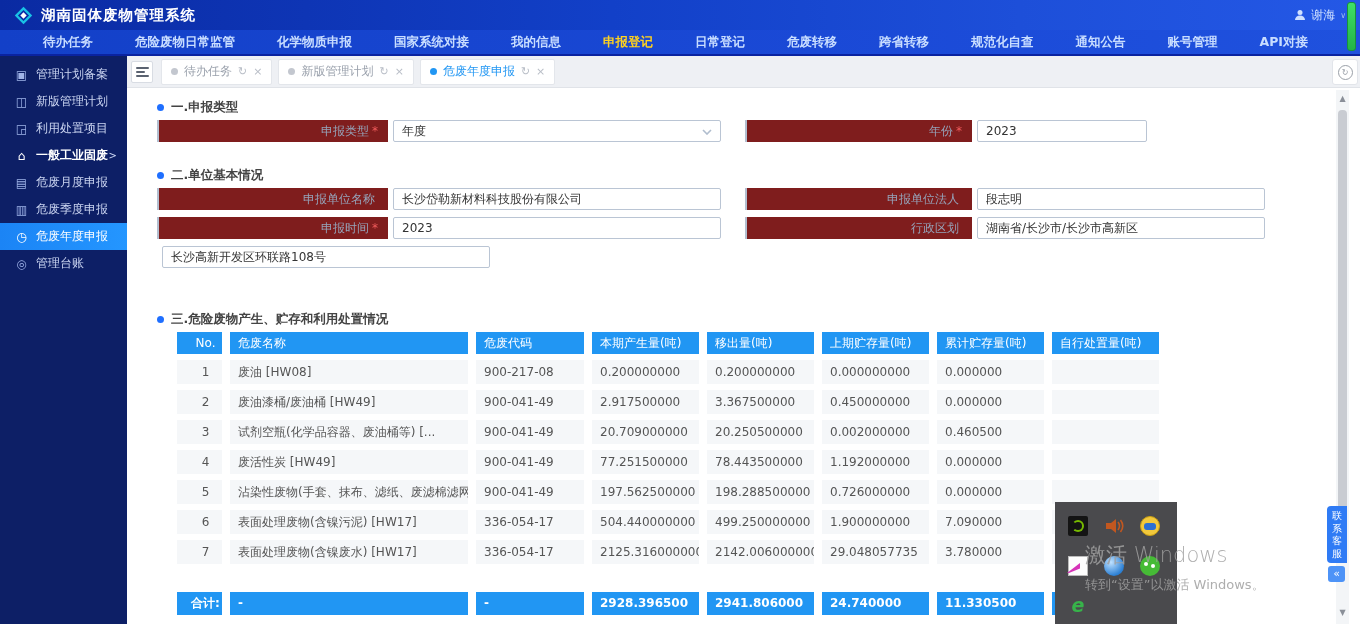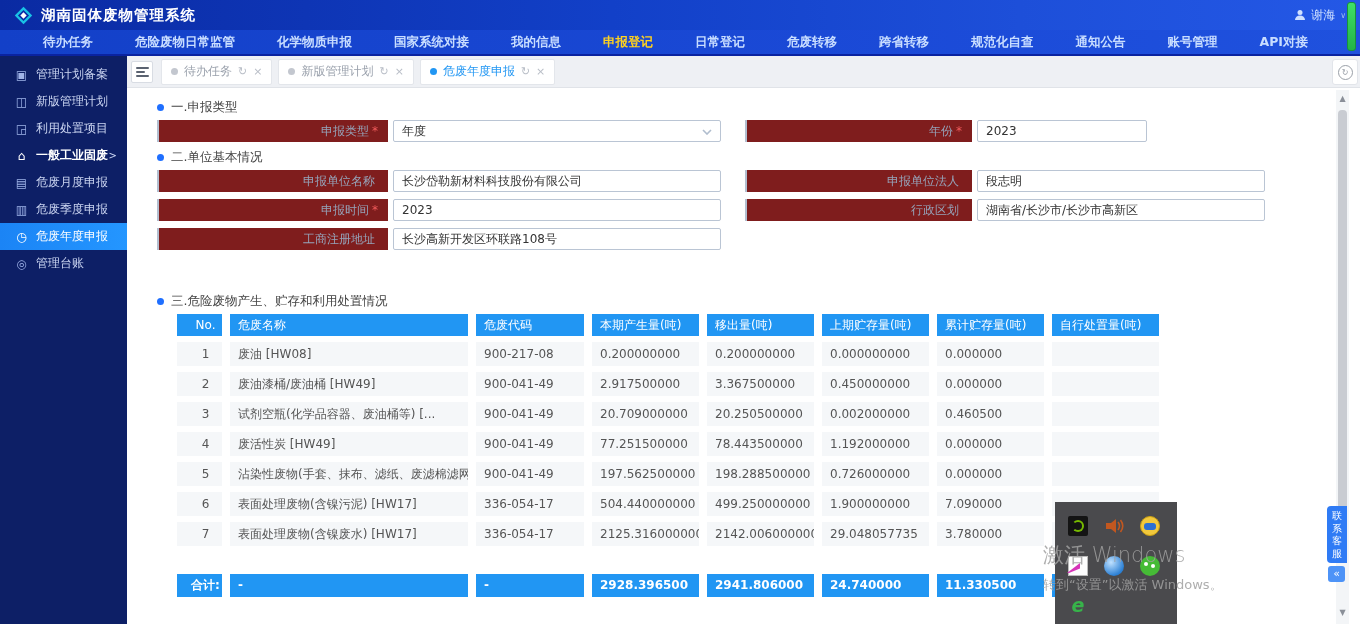--- a/index.html
+++ b/index.html
@@ -49,33 +49,33 @@
   .tab.active .tlabel { color:#2196f3; }
   .refresh-btn { position:absolute; left:1332px; top:59px; width:26px; height:26px; background:#fff;
     border:1px solid #e2e5ea; border-radius:3px; display:flex; align-items:center; justify-content:center; cursor:pointer; }
   .refresh-btn .circ { width:15px; height:15px; border:1.4px solid #9aa0a8; border-radius:50%;
     display:flex; align-items:center; justify-content:center; font-size:8px; color:#9aa0a8; }
 
   
   .content { position:absolute; left:127px; top:88px; width:1209px; height:536px; background:#fff; overflow:hidden; }
   .sec-title { margin:10px 0 0 30px; height:18px; display:flex; align-items:center; gap:7px; }
   .sec-dot { width:7px; height:7px; border-radius:50%; background:#1f6fff; }
-  .sec-text { color:#444; font-weight:400; font-size:12.5px; }
+  .sec-text { color:#444; font-weight:700; font-size:12.5px; }
   .frow { display:flex; margin-left:30px; height:22px; margin-top:7px; }
   .frow.first { margin-top:4px; }
   .flabel { background:#7f1d1d; border-left:2px solid #b3bfd0; color:#96a4ba; text-align:right;
     padding-right:10px; line-height:22px; font-size:12px; white-space:nowrap; }
   .flabel .req { color:#f05b5b; margin-left:3px; }
   .l-label { width:231px; } .l-field { width:328px; margin-left:5px; }
   .r-label { width:227px; margin-left:24px; } .r-field { width:288px; margin-left:5px; }
   .r-field.narrow { width:170px; }
   .fld { height:22px; border:1px solid #bac5d4; border-radius:2px; background:#fff; color:#333;
     line-height:20px; padding:0 8px; font-size:12px; position:relative; white-space:nowrap; overflow:hidden; }
   .fld .chev { position:absolute; right:8px; top:8px; width:10px; height:6px; }
-  .mt-sec2 { margin-top:6px; } .mt-sec3 { margin-top:42px; }
+  .mt-sec2 { margin-top:24px; } .mt-sec3 { margin-top:42px; }
 
   
   .wtable { margin:4px 0 0 50px; }
   .trow { display:flex; gap:8px; margin-bottom:6px; }
   .thead .tcell { background:#2196f3; color:#fff; height:22px; line-height:22px; }
   .tcell { padding-left:8px; font-size:12px; white-space:nowrap; overflow:hidden; }
   .tbody-row .tcell { background:#f5f7f9; color:#555; height:24px; line-height:24px; }
   .tbody-row:first-of-type { margin-top:10px; }
   .ttotal { margin-top:28px; }
   .ttotal .tcell { background:#2196f3; color:#fff; height:23px; line-height:23px; font-weight:600; }
@@ -109,21 +109,21 @@
   .t-document { background:#fdfdfd; border:1px solid #bbb; }
   .t-document::after { content:''; position:absolute; left:-2px; top:6px; width:13px; height:10px;
     background:#d633b8; clip-path:polygon(0 100%,100% 0,100% 55%,15% 100%); }
   .t-browser { background:radial-gradient(circle at 35% 32%,#bfe1ff,#2a7fd4 72%); border-radius:50%; }
   .t-wechat { background:#46bb36; border-radius:50%; }
   .t-wechat::before { content:''; position:absolute; left:4px; top:6px; width:4px; height:4px; background:#fff; border-radius:50%; }
   .t-wechat::after { content:''; position:absolute; left:11px; top:8px; width:4px; height:4px; background:#fff; border-radius:50%; }
   .t-ie { color:#37b34a; font-weight:bold; font-size:19px; line-height:19px; text-align:center; font-style:italic; }
 
   
-  .watermark { position:absolute; left:1043px; top:541px; z-index:40; color:rgba(160,160,160,0.85); pointer-events:none; }
+  .watermark { position:absolute; left:1085px; top:541px; z-index:40; color:rgba(160,160,160,0.85); pointer-events:none; }
   .wm1 { font-size:21px; font-weight:300; }
   .wm2 { font-size:13px; margin-top:7px; }
 </style>
 </head>
 <body>
 
 <header class="topbar">
   <svg class="logo" viewBox="0 0 24 24">
     <path d="M12 1 L23 12 L12 23 L1 12 Z" fill="#19c3e6"></path>
     <path d="M12 5 L19 12 L12 19 L5 12 Z" fill="#0b2aa6"></path>
@@ -251,21 +251,20 @@
     <div class="flabel r-label"><span>申报单位法人</span><span class="req"></span></div>
     <div class="fld r-field"><span>段志明</span></div>
   </div>
   <div class="frow">
     <div class="flabel l-label"><span>申报时间</span><span class="req">*</span></div>
     <div class="fld l-field"><span>2023</span></div>
     <div class="flabel r-label"><span>行政区划</span><span class="req"></span></div>
     <div class="fld r-field"><span>湖南省/长沙市/长沙市高新区</span></div>
   </div>
   <div class="frow">
-    <div class="flabel l-label"><span>工商注册地址</span><span class="req"></span></div>
     <div class="fld l-field"><span>长沙高新开发区环联路108号</span></div>
   </div>
 
   <div class="sec-title mt-sec3">
     <span class="sec-dot"></span>
     <span class="sec-text">三.危险废物产生、贮存和利用处置情况</span>
   </div>
   <div class="wtable">
       <div class="trow thead">
         <div class="tcell c0">No.</div>

